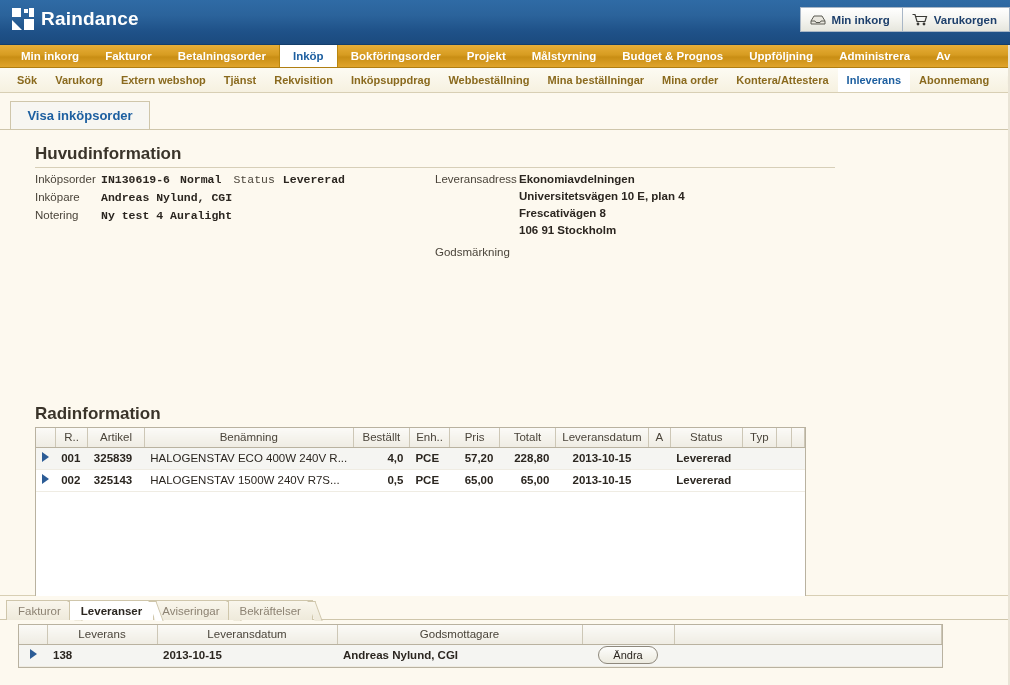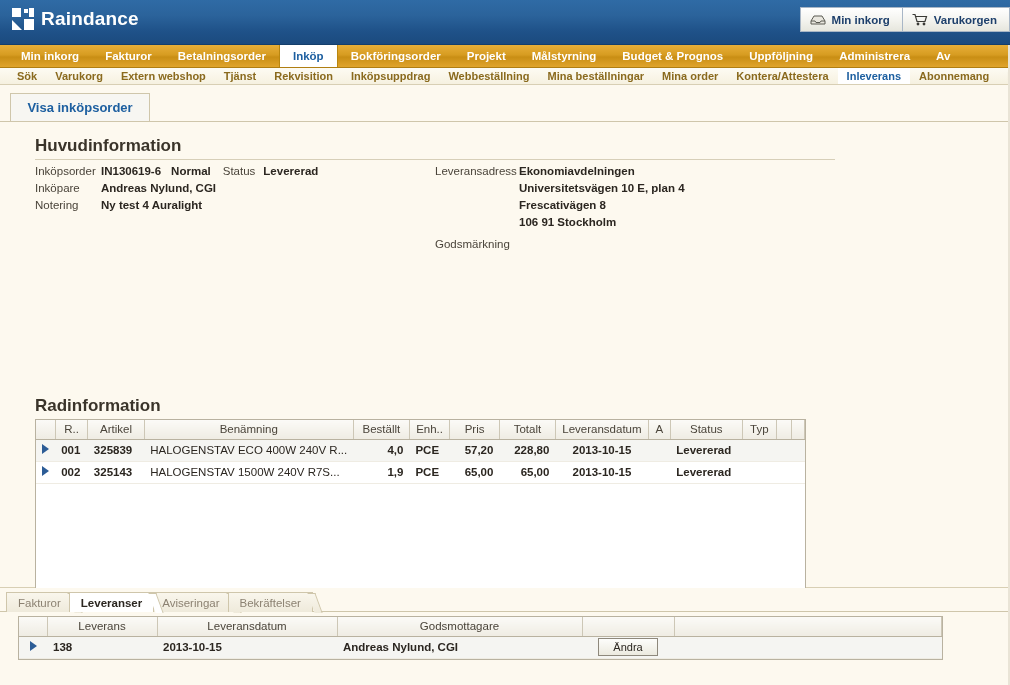--- a/index.html
+++ b/index.html
@@ -59,21 +59,21 @@
     padding: 0 13px;
     color: #ffffff; font-weight: bold; white-space: nowrap;
   }
   .menu-item.active {
     background: #ffffff; color: #1d5fa0;
     border-left: 1px solid #b9860f; border-right: 1px solid #b9860f;
   }
 
   
   #sub-menu {
-    height: 17px;
+    height: 25px;
     background: linear-gradient(to bottom,#fdfbf3 0%,#f6f1e0 100%);
     display: flex; align-items: stretch;
     padding-left: 8px;
     border-bottom: 1px solid #d8cfb4;
     font-size: 11px;
   }
   .sub-item {
     display: flex; align-items: center;
     padding: 0 9px;
     color: #8a6a1e; font-weight: bold; white-space: nowrap;
@@ -112,21 +112,21 @@
   #huvud-grid {
     display: flex; padding-top: 5px; font-size: 11.5px;
   }
   .col-left { width: 400px; }
   .col-right { width: 400px; }
   .frow { display: flex; align-items: baseline; margin-bottom: 5px; }
   .flabel {
     color: #4a443a; font-size: 11.5px;
     width: 66px; text-align: left; flex: none;
   }
-  .fval { color: #2b2620; font-weight: bold; font-size: 11.5px; }
+  .fval { color: #2b2620; font-weight: bold; font-size: 11.5px; font-family: Liberation Mono, monospace; }
   .fval.plain { font-weight: normal; color: #4a443a; }
   .addr-label { width: 84px; flex: none; color:#4a443a; }
   .addr-lines { }
   .addr-lines div { font-weight: bold; color: #2b2620; margin-bottom: 5px; }
 
   
   #rad-wrap { position: absolute; left: 35px; top: 283px; width: 771px; margin-top: 28px; }
   #rad-table-box {
     border: 1px solid #b9b2a0;
     background: #ffffff;
@@ -228,21 +228,21 @@
     position: absolute; left: 0; top: 23px; width: 100%;
     border-top: 1px solid #cfc6ab;
   }
   #bottom-table-box {
     position: absolute; left: 18px; top: 28px; width: 925px;
     border: 1px solid #b9b2a0; background: #ffffff;
     overflow: hidden;
   }
   .mini-btn {
     height: 18px; padding: 0 14px;
-    border: 1px solid #8e887c; border-radius: 0;
+    border: 1px solid #8e887c; border-radius: 9px;
     background: linear-gradient(to bottom,#fdfdfb,#eceadf);
     font-size: 11px; color: #2b2620;
     display: inline-flex; align-items: center; justify-content: center;
   }
   #right-edge {
     position: absolute; right: 0; top: 45px; width: 2px; height: 640px;
     background: #e9e4d6;
   }
 </style>
 </head>
@@ -396,21 +396,21 @@
             <td class="b">Levererad</td>
             <td></td>
             <td></td>
             <td></td>
           </tr>
           <tr>
             <td class="arrow-cell"><span class="tri"></span></td>
             <td class="b">002</td>
             <td class="b">325143</td>
             <td class="link">HALOGENSTAV 1500W 240V R7S...</td>
-            <td class="r b">1,9</td>
+            <td class="r b">0,5</td>
             <td class="b">PCE</td>
             <td class="r b">65,00</td>
             <td class="r b">65,00</td>
             <td class="c b">2013-10-15</td>
             <td class="c"></td>
             <td class="b">Levererad</td>
             <td></td>
             <td></td>
             <td></td>
           </tr>

